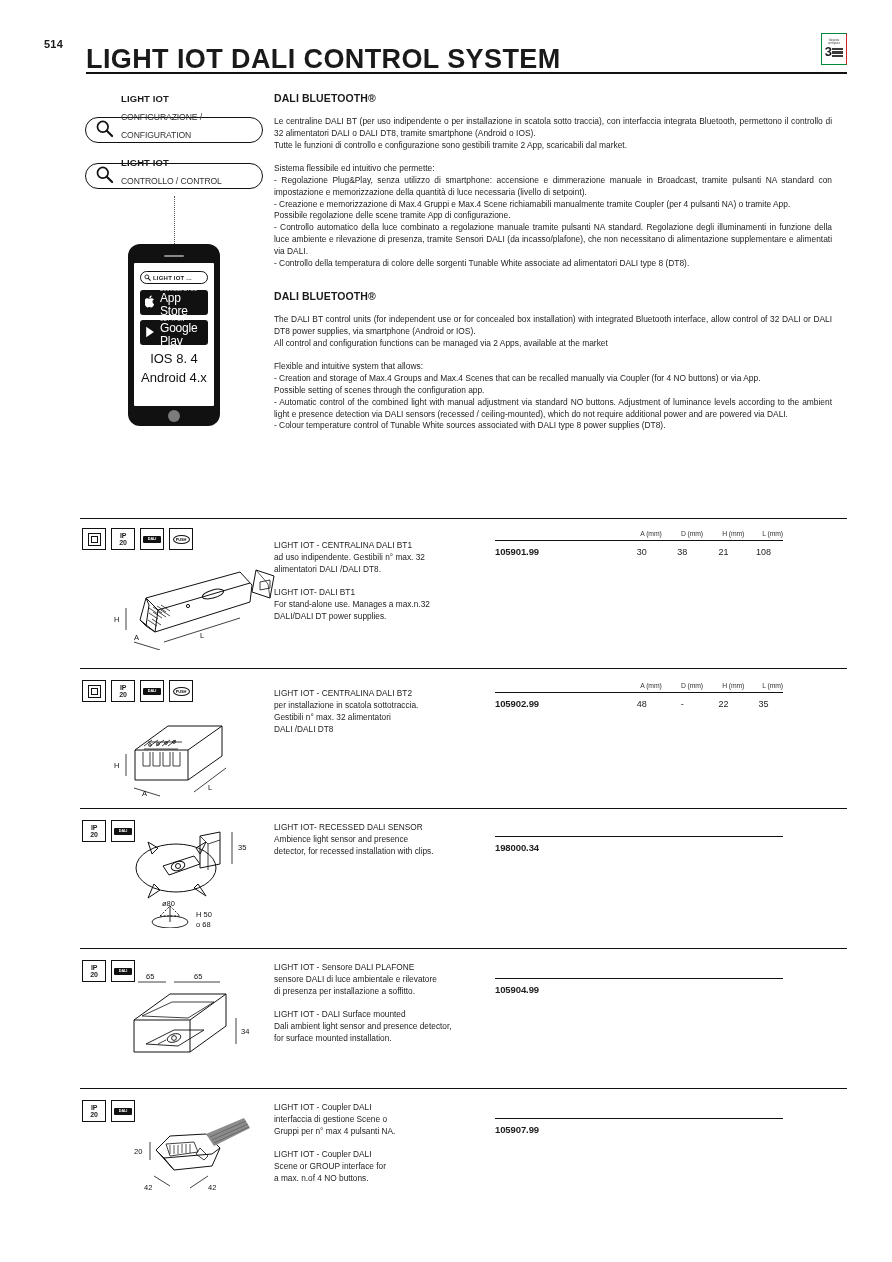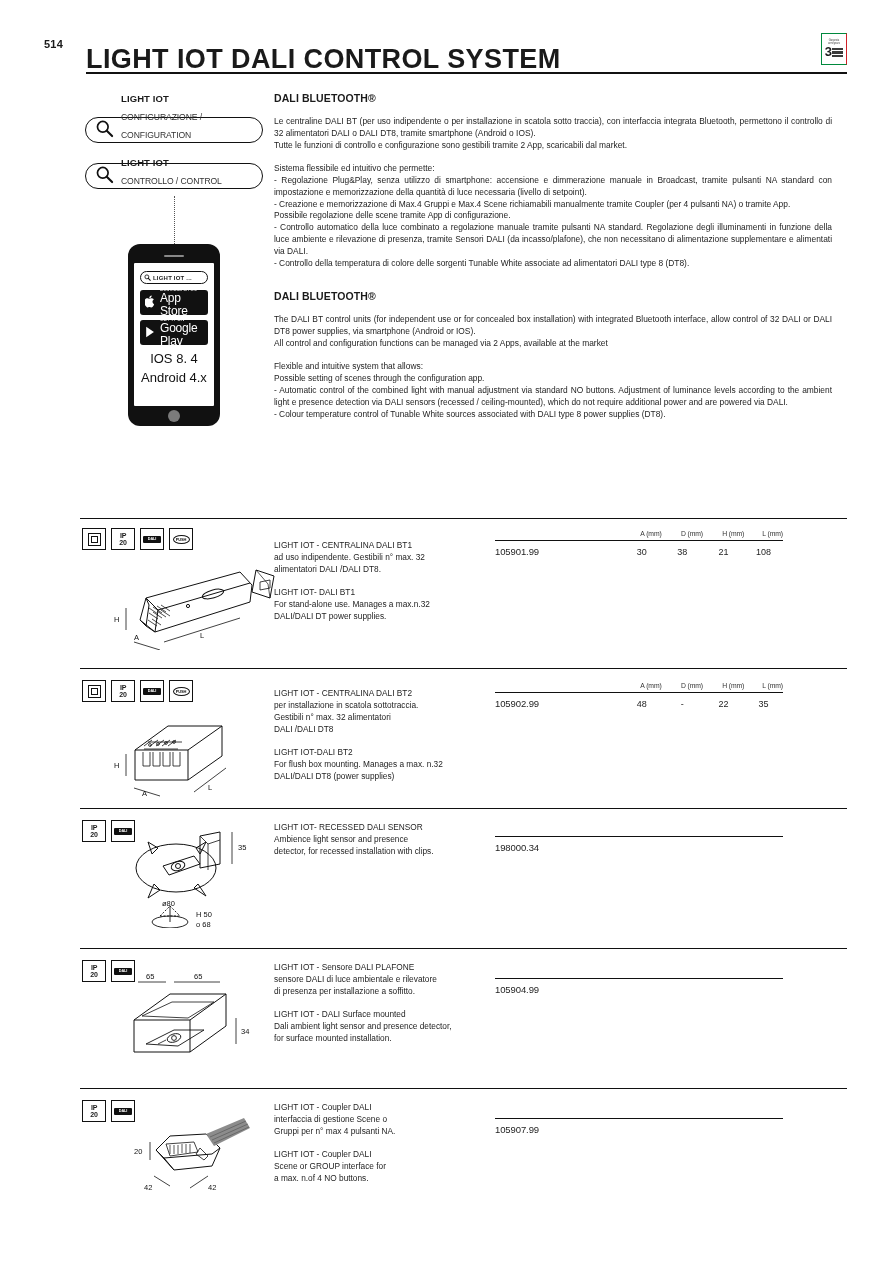--- a/index.html
+++ b/index.html
@@ -177,21 +177,21 @@
     font-size: 6.8px; font-weight: 400; color: #333;
     text-align: right; padding: 0 0 3px 0; letter-spacing: -.1px;
   }
   .spec th.code-h { text-align: left; }
   .spec .hdr-rule td { border-bottom: 1.1px solid #111; padding: 0; height: 0; }
   .spec td {
     font-size: 9px; color: #1d1d1d; text-align: center;
     padding: 5px 0 0 0;
   }
   .spec td.code {
-    text-align: left; font-weight: 400; font-size: 9.5px; letter-spacing: -.1px;
+    text-align: left; font-weight: 700; font-size: 9.5px; letter-spacing: -.1px;
   }
 
   
   .draw { position: absolute; }
   .dim-label { font-size: 7.5px; fill: #111; font-family: "Liberation Sans", sans-serif; }
 </style>
 </head>
 <body>
 
 <div class="page-header">
@@ -295,20 +295,21 @@
   <p class="body-p">- Creazione e memorizzazione di Max.4 Gruppi e Max.4 Scene richiamabili manualmente tramite Coupler (per 4 pulsanti NA) o tramite App.</p>
   <p class="body-p">Possibile regolazione delle scene tramite App di configurazione.</p>
   <p class="body-p">- Controllo automatico della luce combinato a regolazione manuale tramite pulsanti NA standard. Regolazione degli illuminamenti in funzione della luce ambiente e rilevazione di presenza, tramite Sensori DALI (da incasso/plafone), che non necessitano di alimentazione supplementare e alimentati via DALI.</p>
   <p class="body-p">- Controllo della temperatura di colore delle sorgenti Tunable White associate ad alimentatori DALI type 8 (DT8).</p>
 
   <div class="sec-title second">DALI BLUETOOTH®</div>
   <p class="body-p">The DALI BT control units (for independent use or for concealed box installation) with integrated Bluetooth interface, allow control of 32 DALI or DALI DT8 power supplies, via smartphone (Android or IOS).</p>
   <p class="body-p">All control and configuration functions can be managed via 2 Apps, available at the market</p>
   <div class="gap"></div>
   <p class="body-p">Flexible and intuitive system that allows:</p>
+  <p class="body-p">- Creation and storage of Max.4 Groups and Max.4 Scenes that can be recalled manually via Coupler (for 4 NO buttons) or via App.</p>
   <p class="body-p">Possible setting of scenes through the configuration app.</p>
   <p class="body-p">- Automatic control of the combined light with manual adjustment via standard NO buttons. Adjustment of luminance levels according to the ambient light e presence detection via DALI sensors (recessed / ceiling-mounted), which do not require additional power and are powered via DALI.</p>
   <p class="body-p">- Colour temperature control of Tunable White sources associated with DALI type 8 power supplies (DT8).</p>
 </div>
 
 <div class="rule-full" style="top:518px"></div>
 
 <div class="icon-row" style="left:82px; top:528px">
   <div class="ibadge">
       <div class="sq-outer">
@@ -444,23 +445,20 @@
   <text class="dim-label" x="14" y="60">H</text>
   <text class="dim-label" x="42" y="88">A</text>
   <text class="dim-label" x="108" y="82">L</text>
 </svg>
 
 <div class="desc" style="left:274px; top:688px">
   <div class="blk" style="white-space:pre-line">LIGHT IOT - CENTRALINA DALI BT2
 per installazione in scatola sottotraccia.
 Gestibili n° max. 32 alimentatori
 DALI /DALI DT8</div>
-  <div class="blk" style="white-space:pre-line">LIGHT IOT-DALI BT2
-For flush box mounting. Manages a max. n.32
-DALI/DALI DT8 (power supplies)</div>
 </div>
 
 <div class="spec" style="left:495px; top:682px">
   <table>
     <thead>
       <tr>
         <th class="code-h" style="width:44%"></th>
         <th>A (mm)</th>
         <th>D (mm)</th>
         <th>H (mm)</th>

